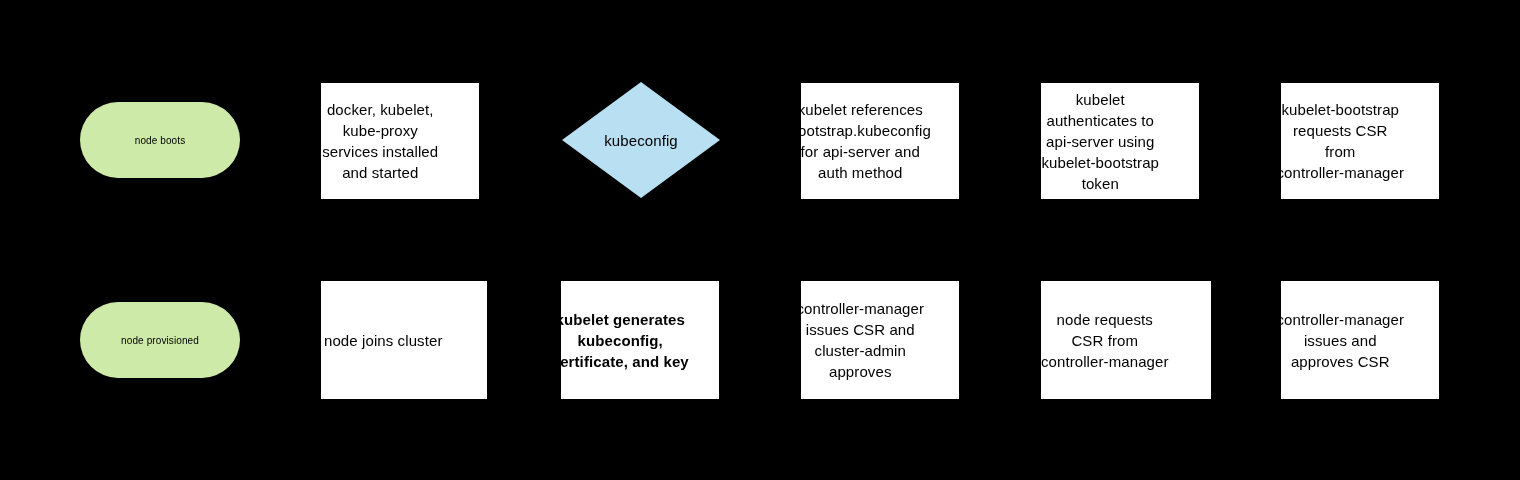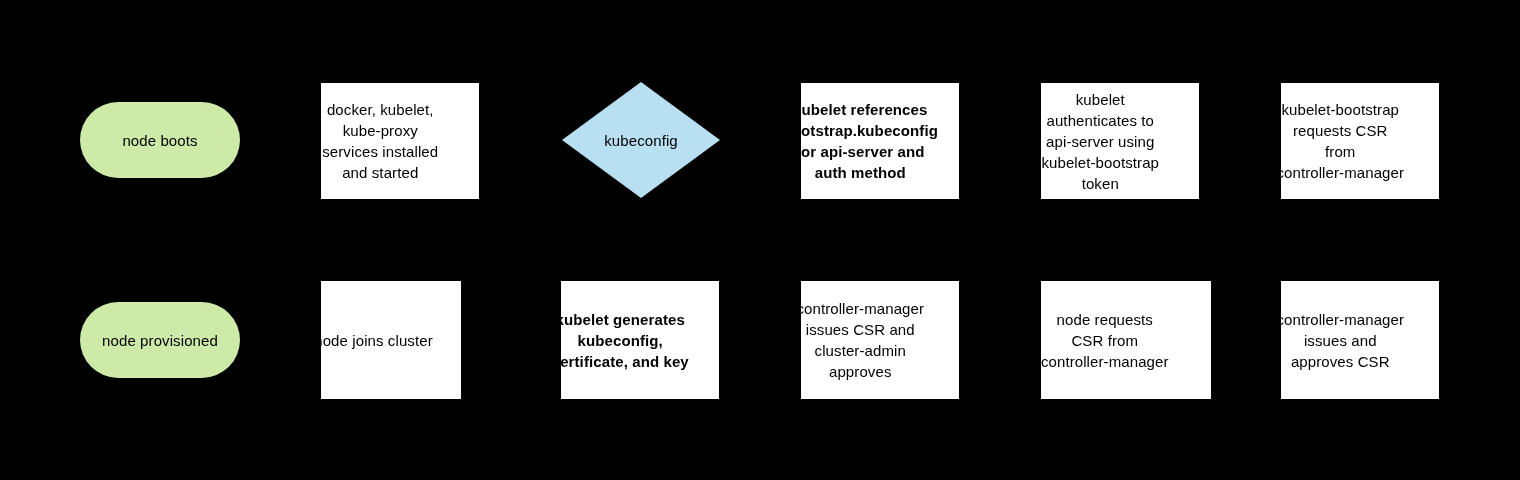--- a/index.html
+++ b/index.html
@@ -42,21 +42,21 @@
   .shape-rect .label {
     width: 150%;
     margin-left: -25%;
   }
   
   .shape-rounded {
     background: #cdeaa8;
     border-radius: 38px;
   }
   .shape-rounded .label {
-    font-size: 15px;
+    font-size: 10px;
   }
   
   .shape-diamond {
     background: transparent;
   }
   .shape-diamond .diamond-fill {
     position: absolute;
     inset: 0;
     background: #b8e0f2;
     -webkit-clip-path: polygon(50% 0%, 100% 50%, 50% 100%, 0% 50%);
@@ -81,21 +81,21 @@
 kube-proxy
 services installed
 and started</span>
   </div>
 
   <div class="node shape-diamond" style="left:562px; top:82px; width:158px; height:116px;">
     <span class="diamond-fill"></span>
     <span class="label">kubeconfig</span>
   </div>
 
-  <div class="node shape-rect" style="left:801px; top:83px; width:158px; height:116px;font-weight:bold;">
+  <div class="node shape-rect" style="left:801px; top:83px; width:158px; height:116px;">
     <span class="label">kubelet references
 bootstrap.kubeconfig
 for api-server and
 auth method</span>
   </div>
 
   <div class="node shape-rect" style="left:1041px; top:83px; width:158px; height:116px;">
     <span class="label">kubelet
 authenticates to
 api-server using
@@ -107,21 +107,21 @@
     <span class="label">kubelet-bootstrap
 requests CSR
 from
 controller-manager</span>
   </div>
 
   <div class="node shape-rounded" style="left:80px; top:302px; width:160px; height:76px;">
     <span class="label">node provisioned</span>
   </div>
 
-  <div class="node shape-rect" style="left:321px; top:281px; width:140px; height:118px;">
+  <div class="node shape-rect" style="left:321px; top:281px; width:166px; height:118px;">
     <span class="label">node joins cluster</span>
   </div>
 
   <div class="node shape-rect" style="left:561px; top:281px; width:158px; height:118px;font-weight:bold;">
     <span class="label">kubelet generates
 kubeconfig,
 certificate, and key</span>
   </div>
 
   <div class="node shape-rect" style="left:801px; top:281px; width:158px; height:118px;">

